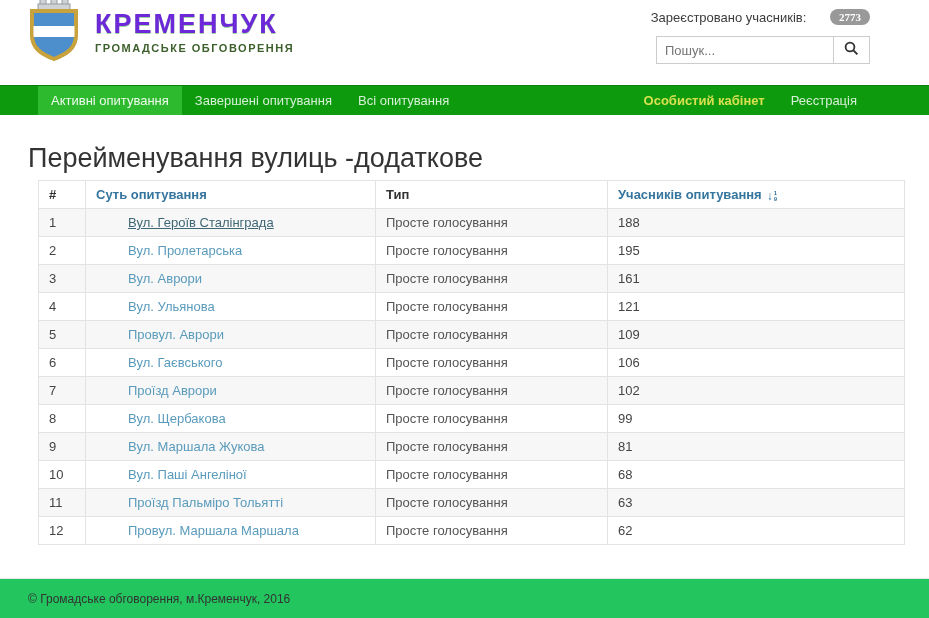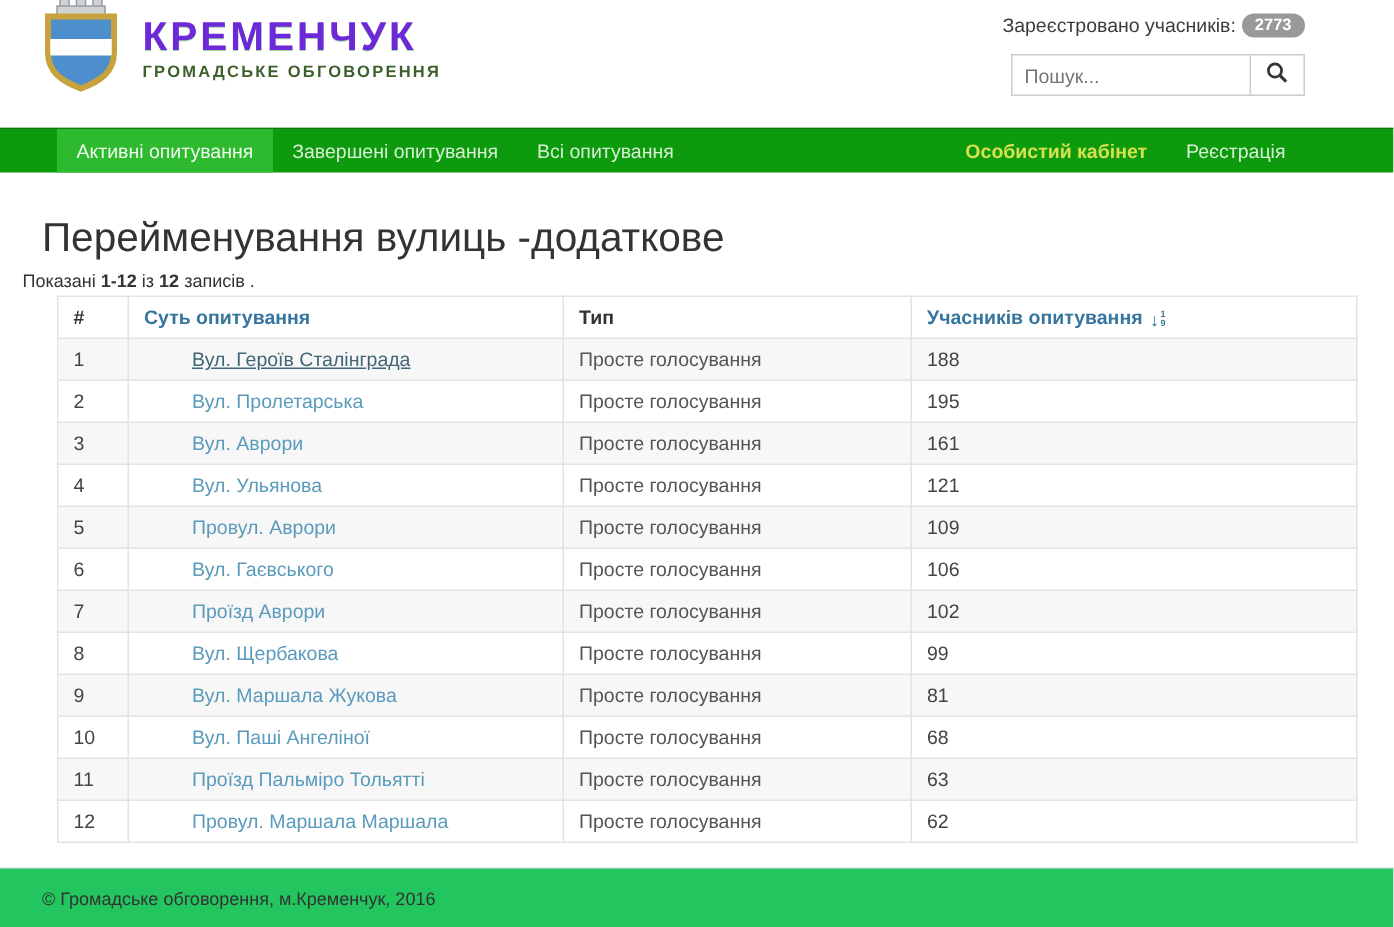--- a/index.html
+++ b/index.html
@@ -22,25 +22,25 @@
   }
   .brand-subtitle {
     font-size:11px; font-weight:bold; color:#3c5f2b;
     letter-spacing:1.5px; margin-top:4px;
   }
   .header-right { position:absolute; right:59px; top:9px; text-align:right; }
   .registered { font-size:13px; color:#3c3c3c; }
   .badge {
     display:inline-block; background:#999; color:#fff;
     border-radius:10px; padding:2px 9px; font-size:11px; font-weight:bold;
-    margin-left:0; vertical-align:1px;
+    margin-left:20px; vertical-align:1px;font-family:Liberation Serif, serif;
   }
   .search { margin-top:11px; display:flex; justify-content:flex-end; }
   .search input {
-    width:160px; height:28px; border:1px solid #ccc;
+    width:178px; height:28px; border:1px solid #ccc;
     padding:4px 8px; font-size:13px; color:#555; outline:none;
     font-family:"Liberation Sans", sans-serif;
   }
   .search button {
     width:36px; height:28px; border:1px solid #ccc; border-left:none;
     background:#fff; cursor:pointer; display:flex; align-items:center; justify-content:center;
   }
 
   
   .nav {
@@ -153,27 +153,20 @@
     <a href="#" class="tab">Всі опитування</a>
   <div class="nav-right">
     <a href="#" class="nav-link highlight">Особистий кабінет</a>
       <a href="#" class="nav-link">Реєстрація</a>
   </div>
 </nav>
 
 <main class="main">
   <h1 class="page-title">Перейменування вулиць -додаткове</h1>
 
-  <p class="summary">
-    <span>Показані</span>
-    <b>1-12</b>
-    <span>із</span>
-    <b>12</b>
-    <span>записів .</span>
-  </p>
 
   <table class="polls">
     <colgroup>
         <col class="c1">
         <col class="c2">
         <col class="c3">
         <col class="c4">
       </colgroup>
     <thead>
       <tr>

